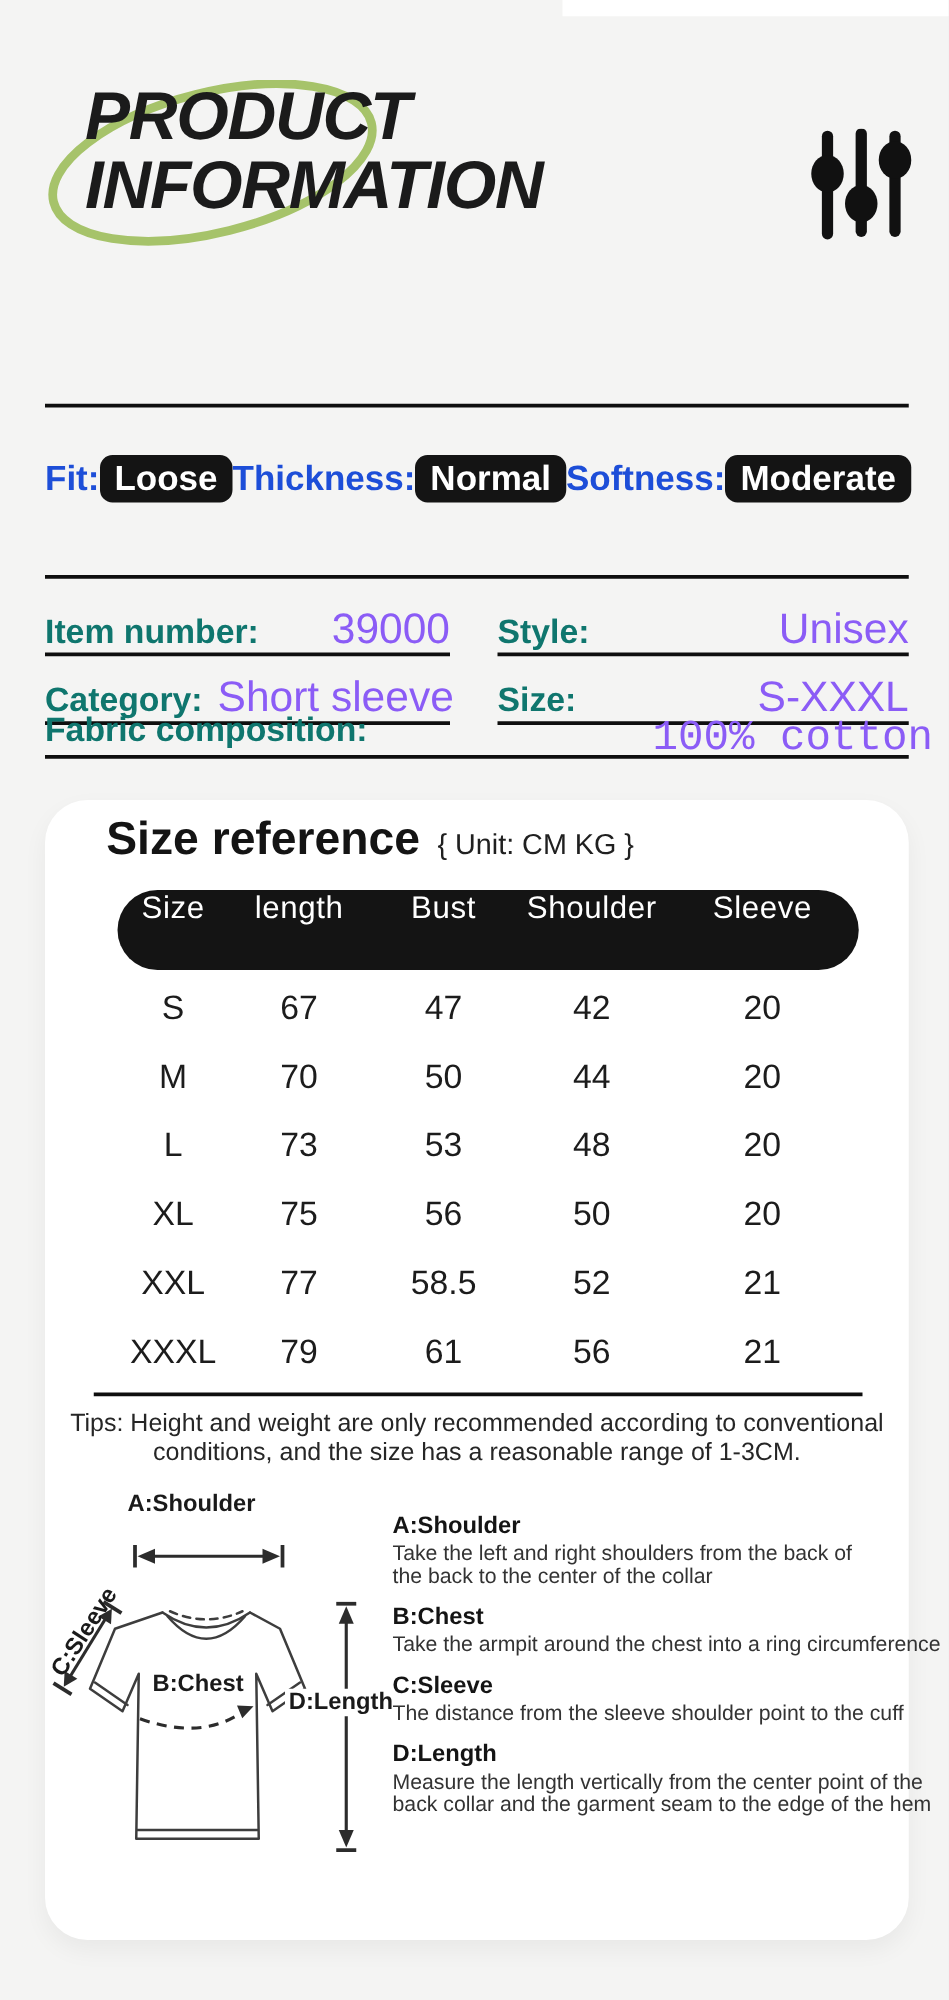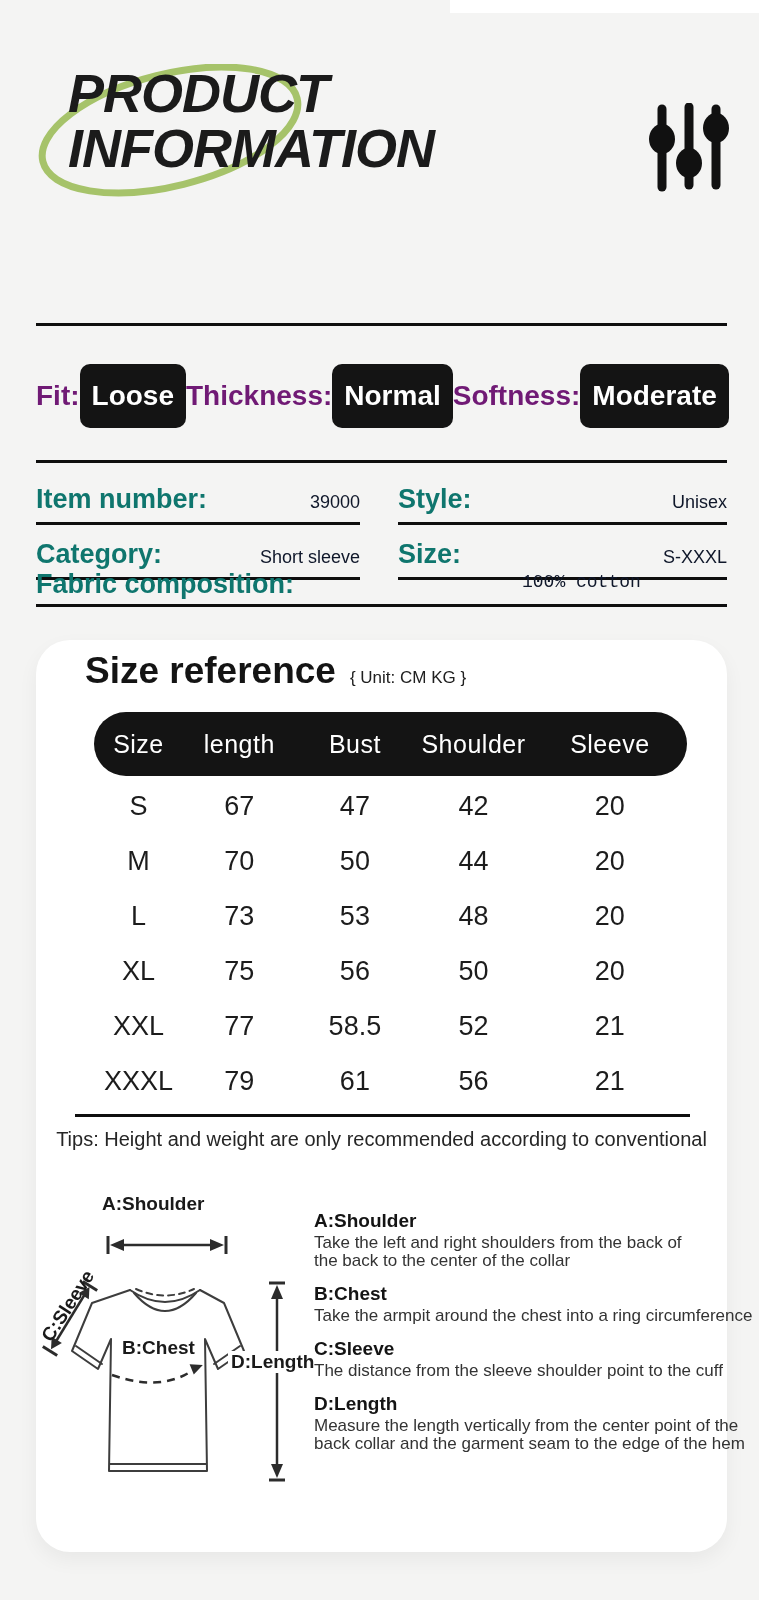--- a/index.html
+++ b/index.html
@@ -16,42 +16,42 @@
   .ellipse-svg{left:30px;top:64px;width:290px;height:134px;z-index:1;}
   .sliders-svg{left:645px;top:103px;width:90px;height:90px;}
 
   .hr{height:3px;background:#0e0e0e;}
   .hr1{left:36px;top:323px;width:691px;}
   .hr2{left:36px;top:460px;width:691px;}
 
   
   .attr-row{left:36px;top:364px;width:691px;display:flex;justify-content:space-between;align-items:center;}
   .attr-group{display:flex;align-items:center;}
-  .attr-label{font-weight:700;font-size:28px;color:#701a75;white-space:nowrap;}
-  .badge{background:#141414;color:#ffffff;font-weight:700;font-size:28px;line-height:34px;padding:15px 12px;border-radius:10px;white-space:nowrap;}
+  .attr-label{font-weight:700;font-size:28px;color:#1d4ed8;white-space:nowrap;}
+  .badge{background:#141414;color:#ffffff;font-weight:700;font-size:28px;line-height:34px;padding:2px 12px;border-radius:10px;white-space:nowrap;}
 
   
   .cell{display:flex;justify-content:space-between;align-items:baseline;border-bottom:3px solid #0e0e0e;}
   .cell-label{font-weight:700;font-size:27px;color:#0f766e;white-space:nowrap;}
-  .cell-value{font-weight:400;font-size:18px;color:#0f172a;white-space:nowrap;}
+  .cell-value{font-weight:400;font-size:34px;color:#8b5cf6;white-space:nowrap;}
   .c-l1{left:36px;top:484px;width:324px;height:38px;}
   .c-r1{left:398px;top:484px;width:329px;height:38px;}
   .c-l2{left:36px;top:539px;width:324px;height:38px;gap:12px;}
   .c-r2{left:398px;top:539px;width:329px;height:38px;}
   .c-f{left:36px;top:566px;width:691px;height:38px;border-bottom:3px solid #0e0e0e;}
   .c-f .cell-label{position:absolute;left:0;top:3px;}
   .c-f .cell-value{position:absolute;left:486px;top:6px;font-family:Liberation Mono, monospace;}
 
   
   .card{left:36px;top:640px;width:691px;height:912px;background:#ffffff;border-radius:34px;box-shadow:0 8px 20px rgba(0,0,0,0.05);}
   .card-head{position:absolute;left:49px;top:10px;display:flex;align-items:baseline;}
   .card-title{font-weight:700;font-size:37px;color:#141414;letter-spacing:0;}
-  .card-unit{font-weight:400;font-size:17px;color:#202020;margin-left:14px;margin-top:11px;}
-
-  .pill{position:absolute;left:58px;top:72px;width:593px;height:64px;background:#141414;border-radius:33px;display:flex;align-items:center;}
+  .card-unit{font-weight:400;font-size:23px;color:#202020;margin-left:14px;margin-top:11px;}
+
+  .pill{position:absolute;left:58px;top:72px;width:593px;height:64px;background:#141414;border-radius:33px;display:flex;}
   .pill span{display:block;text-align:center;color:#ffffff;font-size:25px;font-weight:400;letter-spacing:0.5px;}
   .col1{width:15%;}.col2{width:19%;}.col3{width:20%;}.col4{width:20%;}.col5{width:26%;}
   .t-rows{position:absolute;left:58px;top:139px;width:593px;}
   .t-row{display:flex;align-items:center;height:55px;}
   .t-row span{display:block;text-align:center;font-size:27px;color:#1c1c1c;}
 
   .card-hr{position:absolute;left:39px;top:474px;width:615px;height:3px;background:#0e0e0e;}
   .tips{position:absolute;left:0;top:488px;width:691px;text-align:center;font-size:20px;line-height:23px;color:#262626;}
 
   
@@ -192,20 +192,21 @@
         <span class="col3">61</span>
         <span class="col4">56</span>
         <span class="col5">21</span>
       </div>
     </div>
 
     <div class="card-hr"></div>
 
     <div class="tips">
       <div>Tips: Height and weight are only recommended according to conventional</div>
+      <div>conditions, and the size has a reasonable range of 1-3CM.</div>
     </div>
 
     <div class="diagram">
       <svg width="280" height="335" viewBox="0 0 280 335">
 
         <g stroke="#2c2c2c" fill="#2c2c2c">
           <line x1="72" y1="53" x2="72" y2="71" stroke-width="3"></line>
           <line x1="190" y1="53" x2="190" y2="71" stroke-width="3"></line>
           <line x1="80" y1="62" x2="182" y2="62" stroke-width="2.5"></line>
           <polygon points="74,62 88,56 88,68" stroke="none"></polygon>

